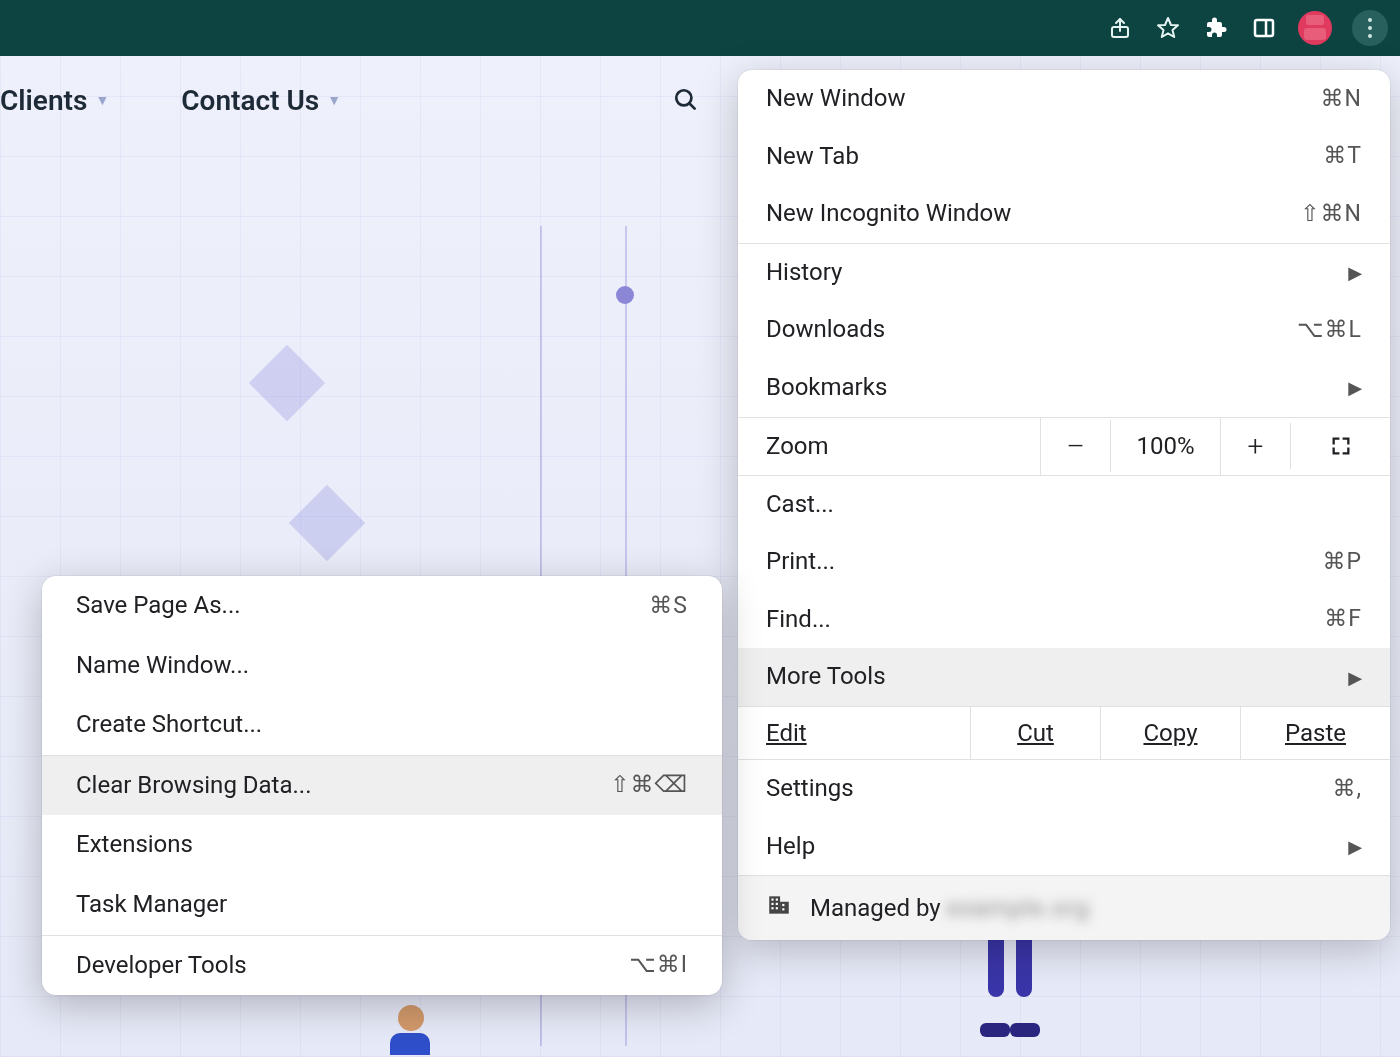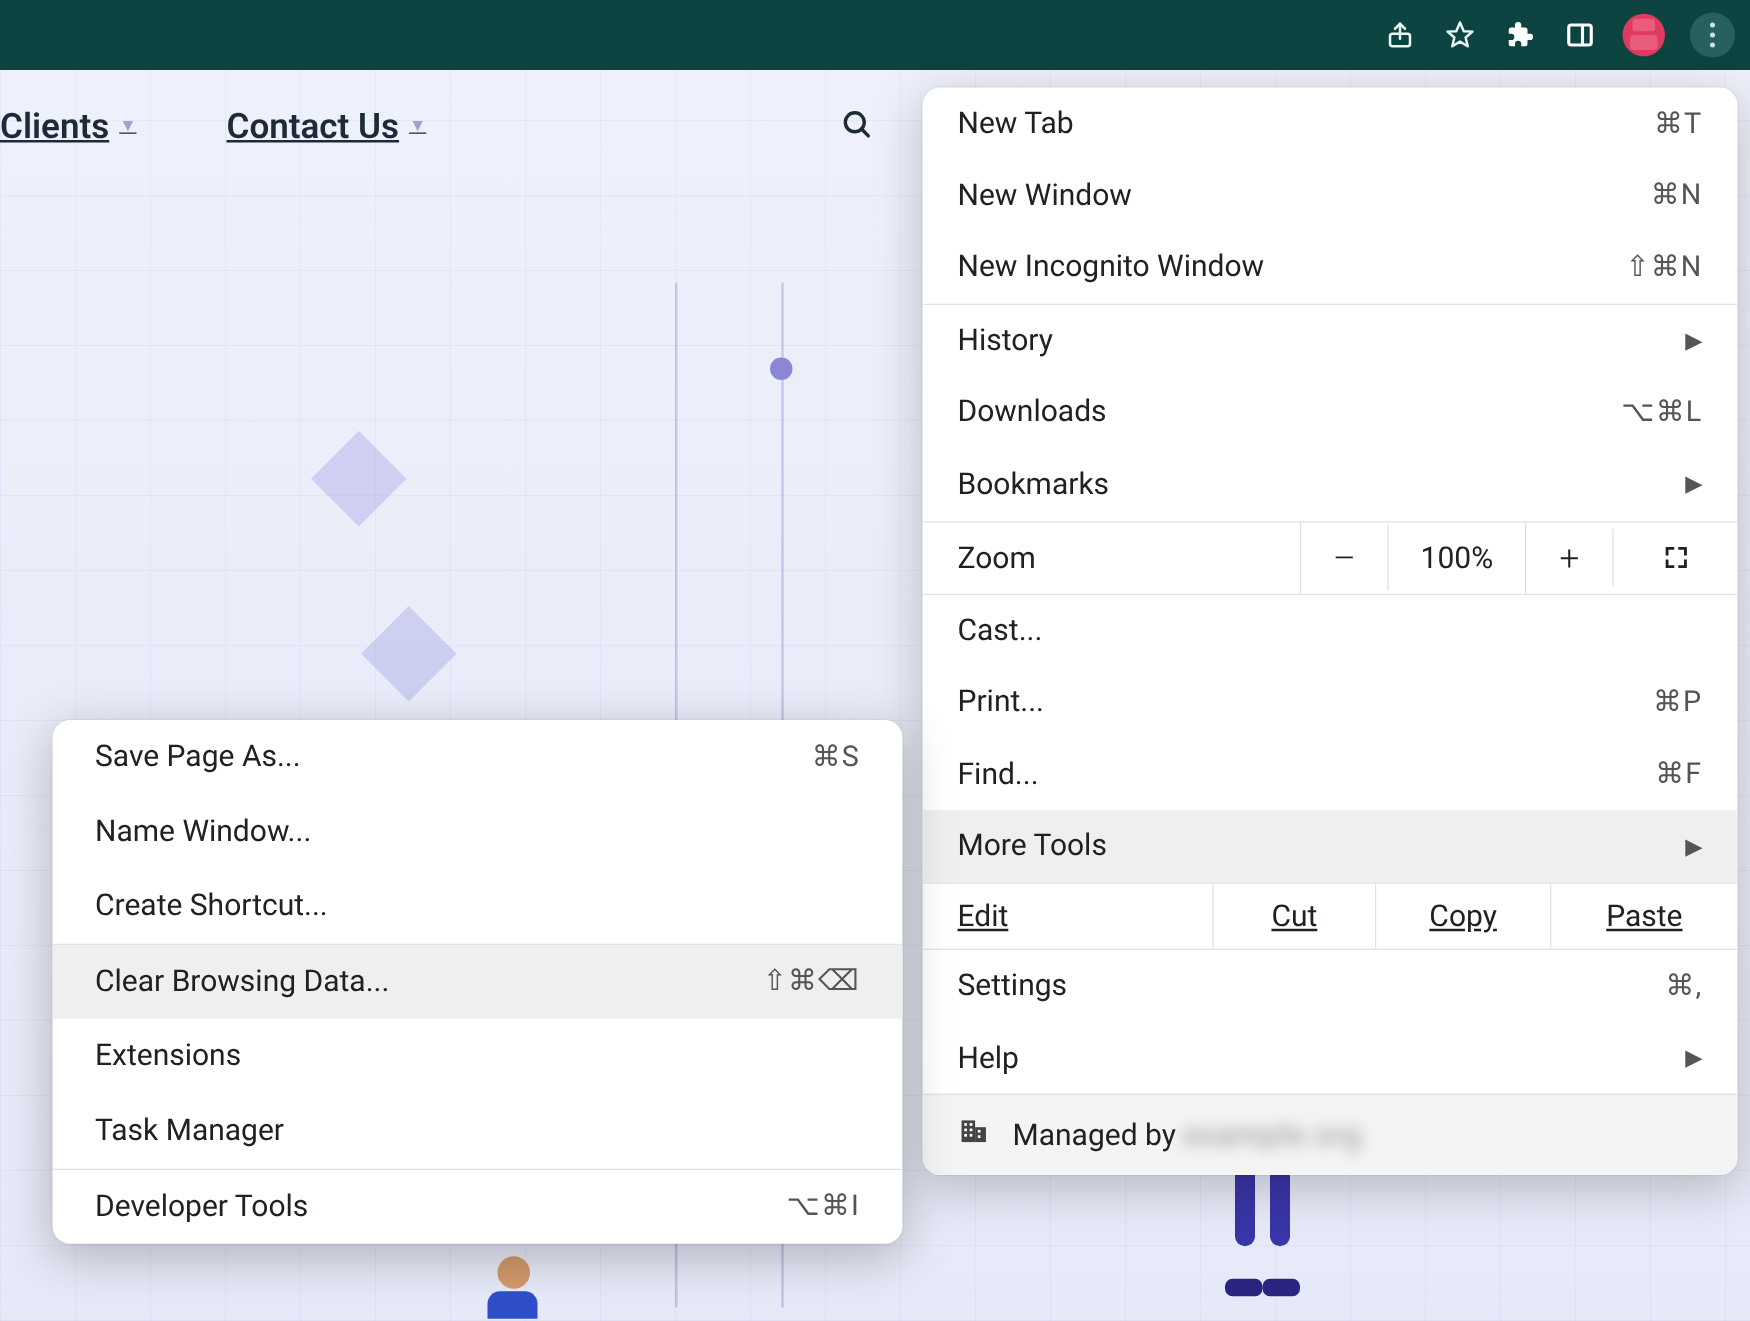--- a/index.html
+++ b/index.html
@@ -70,21 +70,21 @@
   .nav {
     height: 88px;
     display: flex;
     align-items: center;
     gap: 72px;
     padding-left: 0;
     font-size: 28px;
     color: #1e2a37;
     font-weight: 600;
   }
-  .nav-item { display: flex; align-items: center; gap: 8px; cursor: pointer; text-decoration: underline; }
+  .nav-item { display: flex; align-items: center; gap: 8px; cursor: pointer; }
   .nav-caret { font-size: 14px; color: #9aa6cc; }
   .search-ico { width: 26px; height: 26px; margin-left: 260px; cursor: pointer; }
   .search-ico svg { width: 26px; height: 26px; stroke: #1e2a37; }
   .cut-L { font-size: 30px; font-weight: 600; color: #1e2a37; margin-left: 50px; }
 
   
   .grid-dot { position: absolute; width: 18px; height: 18px; border-radius: 50%; background: #8b86d6; top: 230px; left: 616px; }
   .grid-line1 { position: absolute; width: 2px; height: 820px; background: rgba(90,80,200,.25); left: 540px; top: 170px; }
   .grid-line2 { position: absolute; width: 2px; height: 820px; background: rgba(90,80,200,.25); left: 625px; top: 170px; }
   .diamond1, .diamond2 { position: absolute; width: 54px; height: 54px; background: rgba(120,120,220,.25); transform: rotate(45deg); }
@@ -242,26 +242,26 @@
       <div class="foot r"></div>
   </div>
   <div class="person2">
     <div class="head"></div>
       <div class="body"></div>
   </div>
 </div>
 
 <div class="menu">
   <div class="menu-item">
+    <span>New Window</span>
+    <span class="shortcut">⌘N</span>
+  </div>
+  <div class="menu-item">
     <span>New Tab</span>
     <span class="shortcut">⌘T</span>
-  </div>
-  <div class="menu-item">
-    <span>New Window</span>
-    <span class="shortcut">⌘N</span>
   </div>
   <div class="menu-item">
     <span>New Incognito Window</span>
     <span class="shortcut">⇧⌘N</span>
   </div>
   <div class="menu-sep"></div>
   <div class="menu-item">
     <span>History</span>
     <span class="arrow">▶</span>
   </div>

